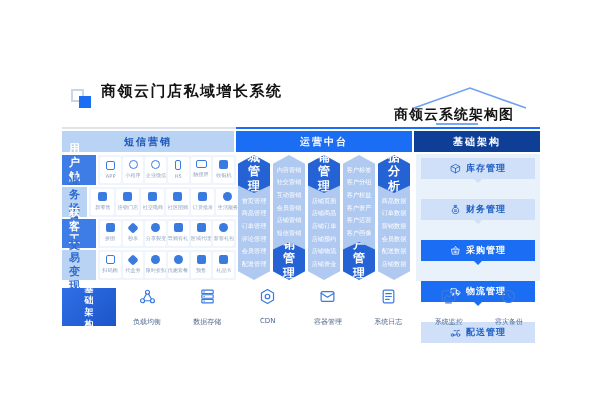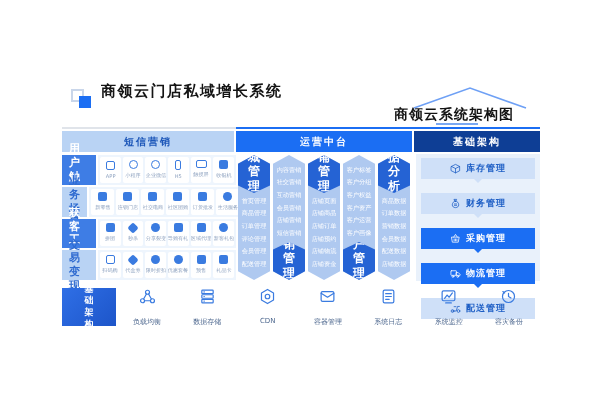--- a/index.html
+++ b/index.html
@@ -53,21 +53,21 @@
   .hexhead span{width:18px;display:inline-block}
   .hexcol.top .hexhead{top:0}
   .hexcol.bottom .hexhead{bottom:0}
   .hexitems{position:absolute;left:0;right:0;display:flex;flex-direction:column;justify-content:space-around;color:#fff;font-size:6.5px;text-align:center}
   .hexcol.top .hexitems{top:40px;bottom:9px}
   .hexcol.bottom .hexitems{top:9px;bottom:40px}
   .hexitem{white-space:nowrap;transform:scale(.95)}
 
   
   .back-panel{position:absolute;left:416px;top:154px;width:124px;height:127px;background:#e9f1fb;padding:4px 5px}
-  .banner{position:relative;height:21px;margin-bottom:14px;display:flex;align-items:center;justify-content:center;gap:5px;font-size:9px;font-weight:bold;letter-spacing:1px}
+  .banner{position:relative;height:21px;margin-bottom:20px;display:flex;align-items:center;justify-content:center;gap:5px;font-size:9px;font-weight:bold;letter-spacing:1px}
   .banner.light{background:#cfe0f8;color:#1d5ec5}
   .banner.dark{background:var(--accent);color:#fff}
   .banner::after{content:"";position:absolute;top:100%;left:50%;margin-left:-4px;border:4px solid transparent;z-index:2}
   .banner.light::after{border-top-color:#cfe0f8}
   .banner.dark::after{border-top-color:var(--accent)}
   .banner:last-child::after{display:none}
   .bicon svg{width:11px;height:11px;display:block}
 
   
   .infra{position:absolute;left:62px;top:286px;width:478px;height:42px;display:flex;align-items:center}

